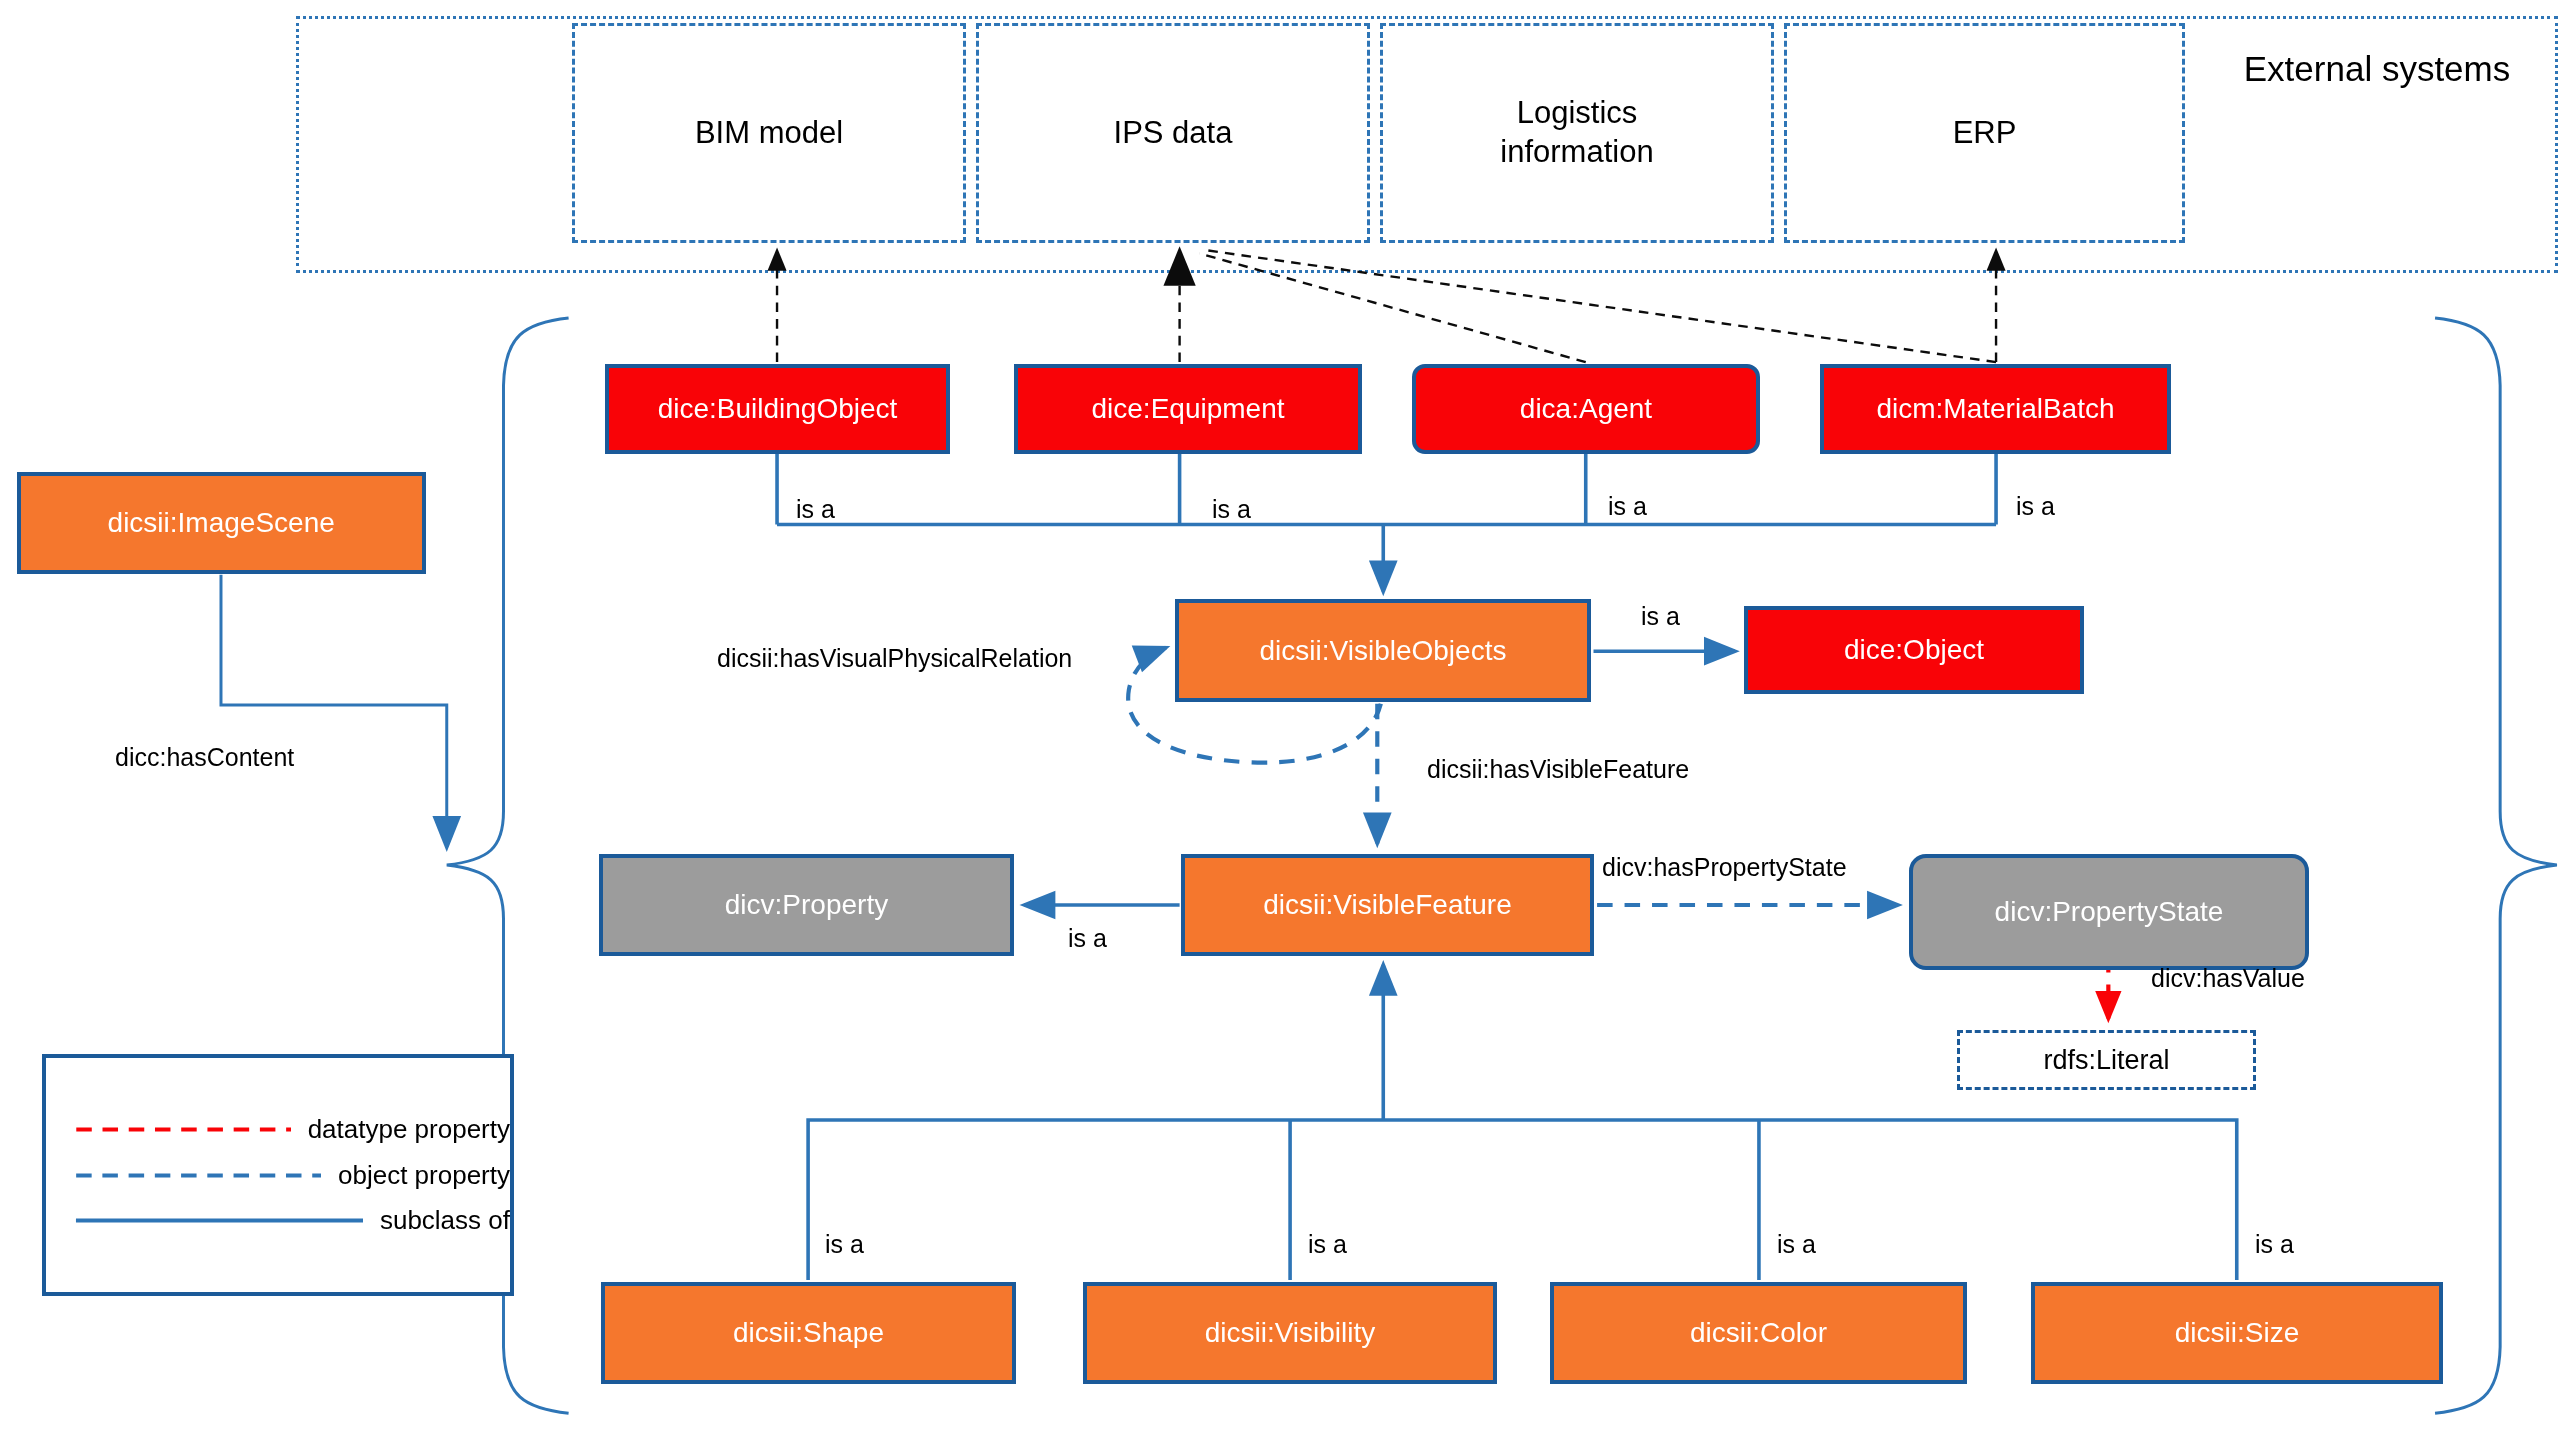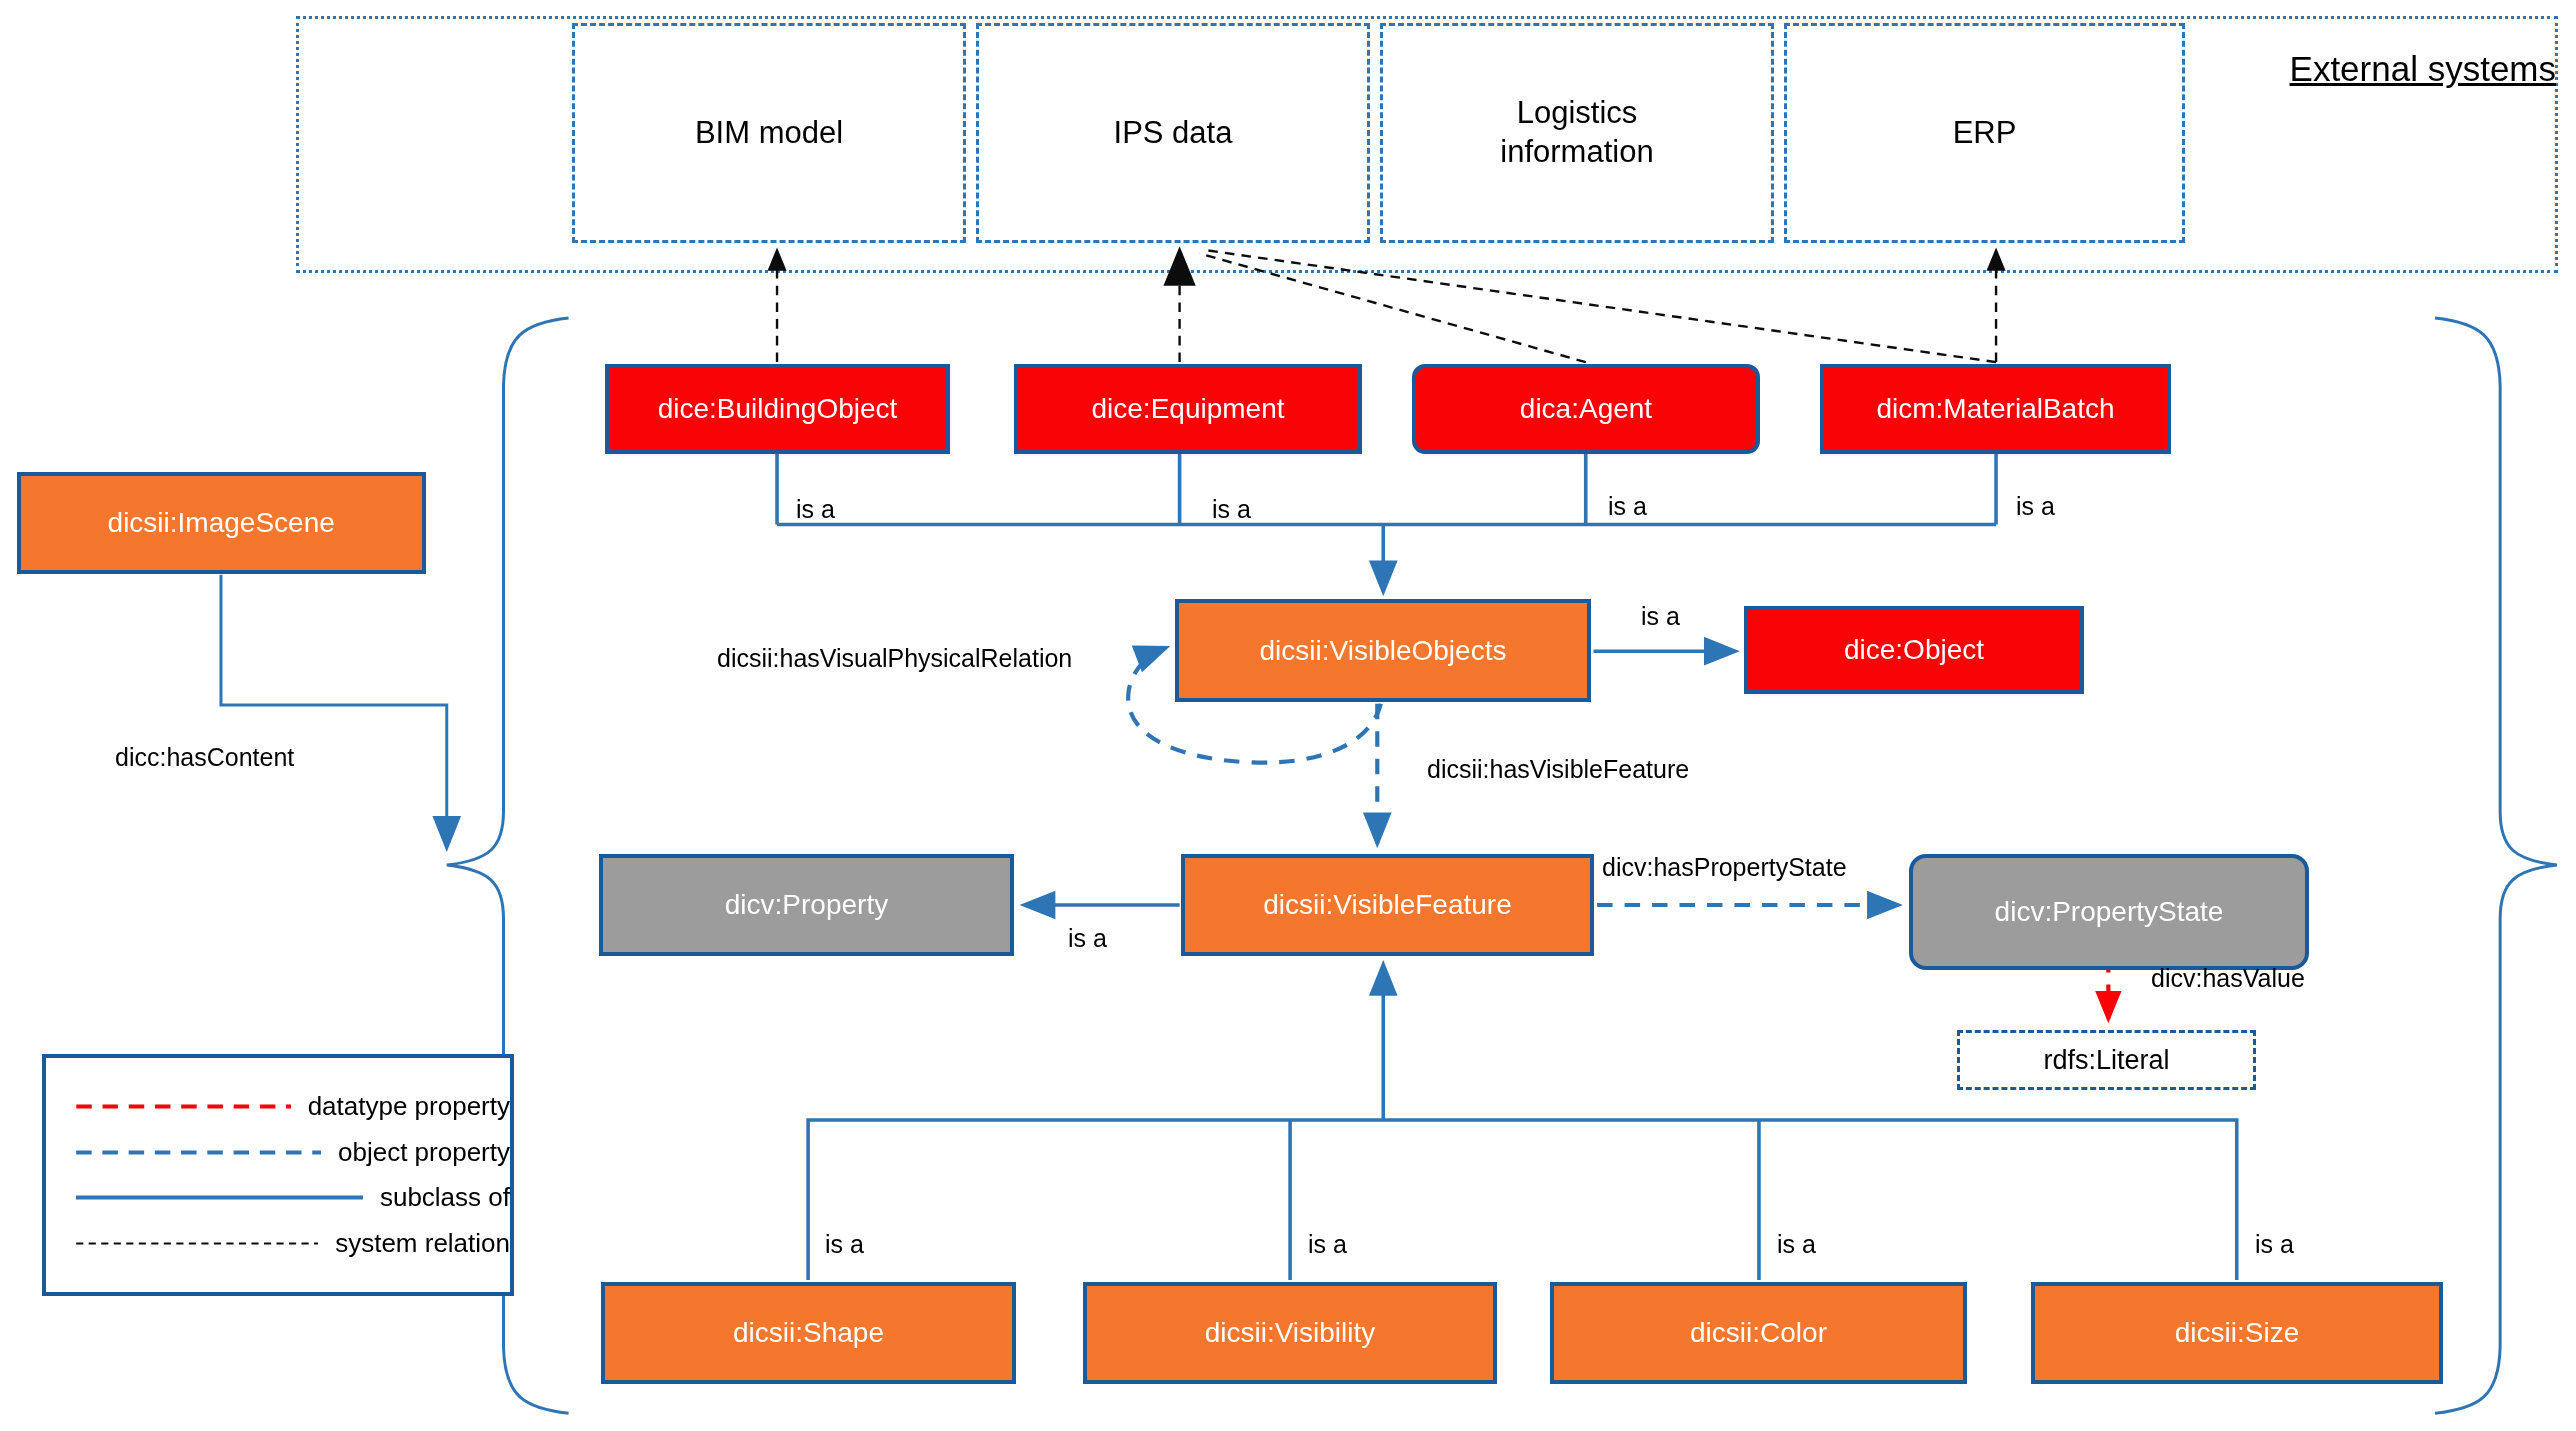--- a/index.html
+++ b/index.html
@@ -24,22 +24,21 @@
     display:flex;align-items:center;justify-content:center;
     text-align:center;
     font-size:31px;color:#000;
     white-space:pre-line;
     line-height:1.25;
     box-sizing:border-box;
   }
   .ext-title{
     position:absolute;
     font-size:35px;color:#000;
-    text-align:right;
-    text-decoration:underline;
+    text-align:center;
   }
 
   
   .node{
     position:absolute;
     box-sizing:border-box;
     border:4.2px solid var(--box-border);
     display:flex;align-items:center;justify-content:center;
     font-size:28px;
     color:#fff;
@@ -196,23 +195,16 @@
         </svg>
         <span class="lg-label">object property</span>
       </div>
       <div class="legend-row">
         <svg width="358" height="31" viewBox="0 0 487.891 52">
           <line x1="8" y1="26" x2="520" y2="26" stroke="#2E75B6" stroke-width="7"></line>
           <polygon points="520,4.16 572,26 520,47.84" fill="#2E75B6"></polygon>
         </svg>
         <span class="lg-label">subclass of</span>
       </div>
-      <div class="legend-row">
-        <svg width="358" height="31" viewBox="0 0 412.109 52">
-          <line x1="8" y1="26" x2="520" y2="26" stroke="#0c0c0c" stroke-width="3.5" stroke-dasharray="12 9"></line>
-          <polygon points="520,9.2 560,26 520,42.8" fill="#0c0c0c"></polygon>
-        </svg>
-        <span class="lg-label">system relation</span>
-      </div>
     </div>
 
 </div>
 
 
 </body></html>

